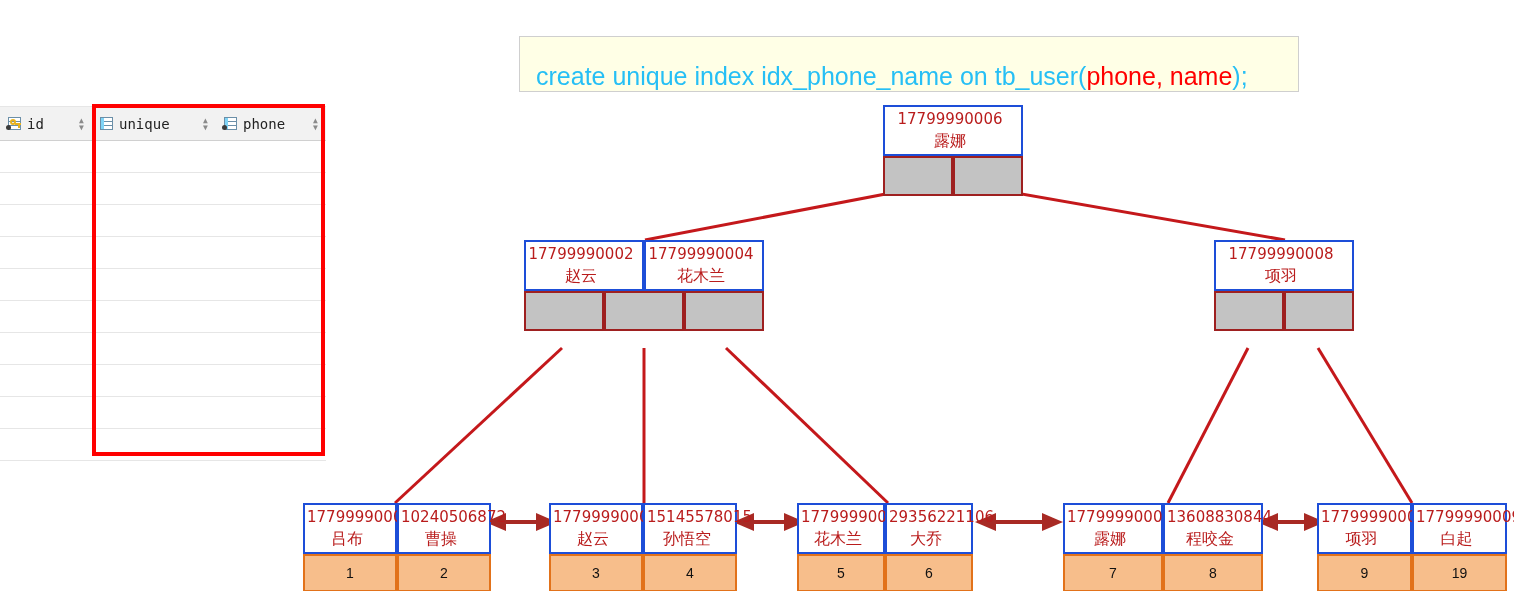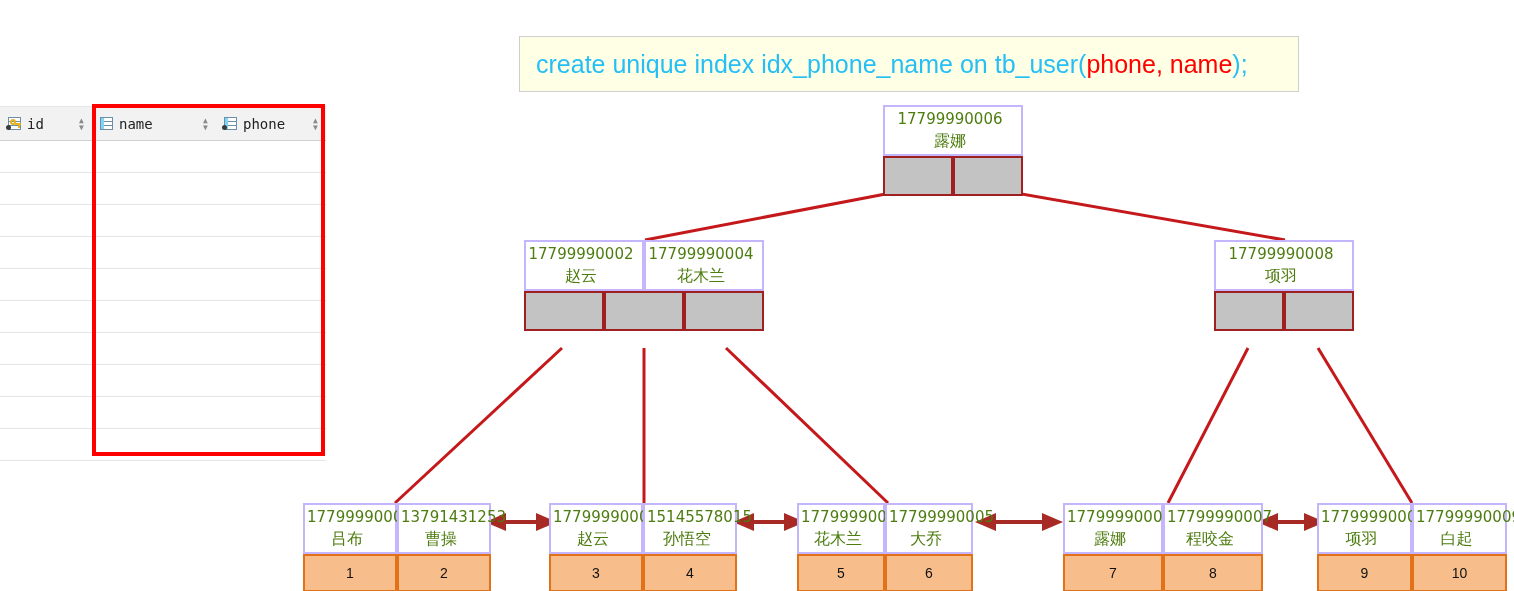--- a/index.html
+++ b/index.html
@@ -10,21 +10,21 @@
     overflow:hidden;
     position:relative;
   }
   #stage{position:absolute;left:0;top:0;width:1514px;height:591px;}
 
   
   .sql-box{
     position:absolute;left:519px;top:36px;width:780px;height:56px;
     background:#FFFFE6;border:1px solid #cfcfcf;
     box-sizing:border-box;
-    display:flex;align-items:center;
+    display:flex;align-items:flex-end;
     padding-left:16px;
     white-space:nowrap;
   }
   .sql-text{font-size:25px;letter-spacing:0px;}
   .sql-kw{color:#26BFF5;}
   .sql-red{color:#FF0000;}
 
   
   .grid{
     position:absolute;left:0px;top:106px;width:326px;
@@ -82,26 +82,26 @@
   .hl-rect{
     position:absolute;left:92px;top:104px;width:233px;height:352px;
     border:4px solid #FF0000;box-sizing:border-box;
     pointer-events:none;
   }
 
   
   .node{position:absolute;box-sizing:border-box;}
   .keyrow{display:flex;}
   .keycell{
-    border:2px solid #c4b5fd;
+    border:2px solid #1d4ed8;
     box-sizing:border-box;
     background:#ffffff;
     text-align:center;
     font-size:15px;
-    color:#4d7c0f;
+    color:#b91c1c;
     line-height:21px;
     padding:2px 8px 3px 2px;
   }
   .keycell .kphone{display:block;font-family:"DejaVu Sans","Liberation Sans",sans-serif;font-size:15px;}
   .keycell .kname{display:block;font-size:16px;}
   .ptrrow{display:flex;}
   .ptrcell{
     border:2px solid #9E2020;
     box-sizing:border-box;
     background:#C3C3C3;
@@ -193,21 +193,21 @@
                 <i>▼</i>
               </span>
           </div>
         </th>
         <th class="col-phone">
           <div class="th-inner">
             <span class="ico">
               <span class="tbl"></span>
                 <span class="firstcol"></span>
             </span>
-            <span class="th-label">name</span>
+            <span class="th-label">unique</span>
             <span class="sort-arrows">
                 <i>▲</i>
                 <i>▼</i>
               </span>
           </div>
         </th>
         <th class="col-name">
           <div class="th-inner">
             <span class="ico">
               <span class="tbl"></span>
@@ -321,21 +321,21 @@
           <div class="ptrcell" style="width:70px"></div>
         </div>
       </div>
       <div class="node" style="left: 303px; top: 503px;">
         <div class="keyrow">
           <div class="keycell" style="width:94px">
             <span class="kphone">17799990000</span>
             <span class="kname">吕布</span>
           </div>
           <div class="keycell" style="width:94px">
-            <span class="kphone">13791431253</span>
+            <span class="kphone">10240506872</span>
             <span class="kname">曹操</span>
           </div>
         </div>
         <div class="idrow">
           <div class="idcell" style="width:94px">1</div>
           <div class="idcell" style="width:94px">2</div>
         </div>
       </div>
       <div class="node" style="left: 549px; top: 503px;">
         <div class="keyrow">
@@ -353,37 +353,37 @@
           <div class="idcell" style="width:94px">4</div>
         </div>
       </div>
       <div class="node" style="left: 797px; top: 503px;">
         <div class="keyrow">
           <div class="keycell" style="width:88px">
             <span class="kphone">17799990004</span>
             <span class="kname">花木兰</span>
           </div>
           <div class="keycell" style="width:88px">
-            <span class="kphone">17799990005</span>
+            <span class="kphone">29356221106</span>
             <span class="kname">大乔</span>
           </div>
         </div>
         <div class="idrow">
           <div class="idcell" style="width:88px">5</div>
           <div class="idcell" style="width:88px">6</div>
         </div>
       </div>
       <div class="node" style="left: 1063px; top: 503px;">
         <div class="keyrow">
           <div class="keycell" style="width:100px">
             <span class="kphone">17799990006</span>
             <span class="kname">露娜</span>
           </div>
           <div class="keycell" style="width:100px">
-            <span class="kphone">17799990007</span>
+            <span class="kphone">13608830844</span>
             <span class="kname">程咬金</span>
           </div>
         </div>
         <div class="idrow">
           <div class="idcell" style="width:100px">7</div>
           <div class="idcell" style="width:100px">8</div>
         </div>
       </div>
       <div class="node" style="left: 1317px; top: 503px;">
         <div class="keyrow">
@@ -391,18 +391,18 @@
             <span class="kphone">17799990008</span>
             <span class="kname">项羽</span>
           </div>
           <div class="keycell" style="width:95px">
             <span class="kphone">17799990009</span>
             <span class="kname">白起</span>
           </div>
         </div>
         <div class="idrow">
           <div class="idcell" style="width:95px">9</div>
-          <div class="idcell" style="width:95px">10</div>
+          <div class="idcell" style="width:95px">19</div>
         </div>
       </div>
     </div>
 
 </div>
 
 </body></html>

